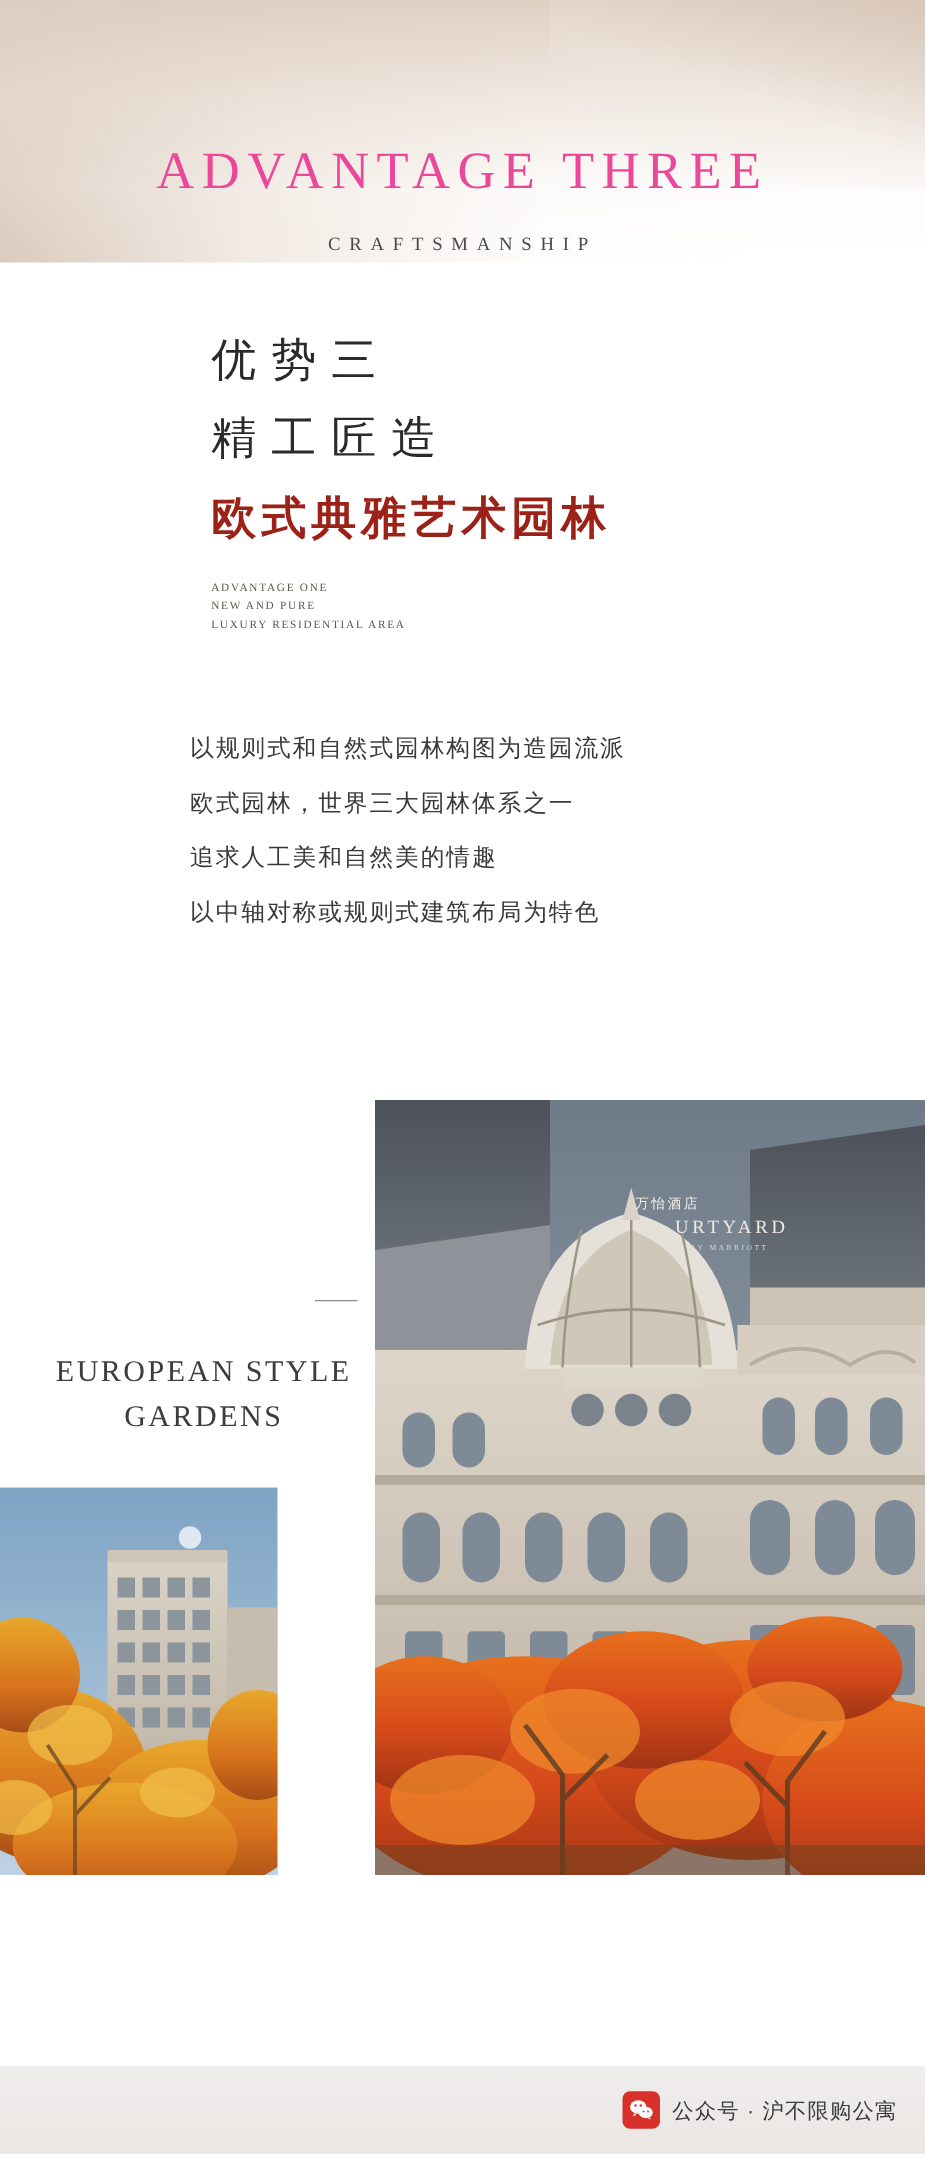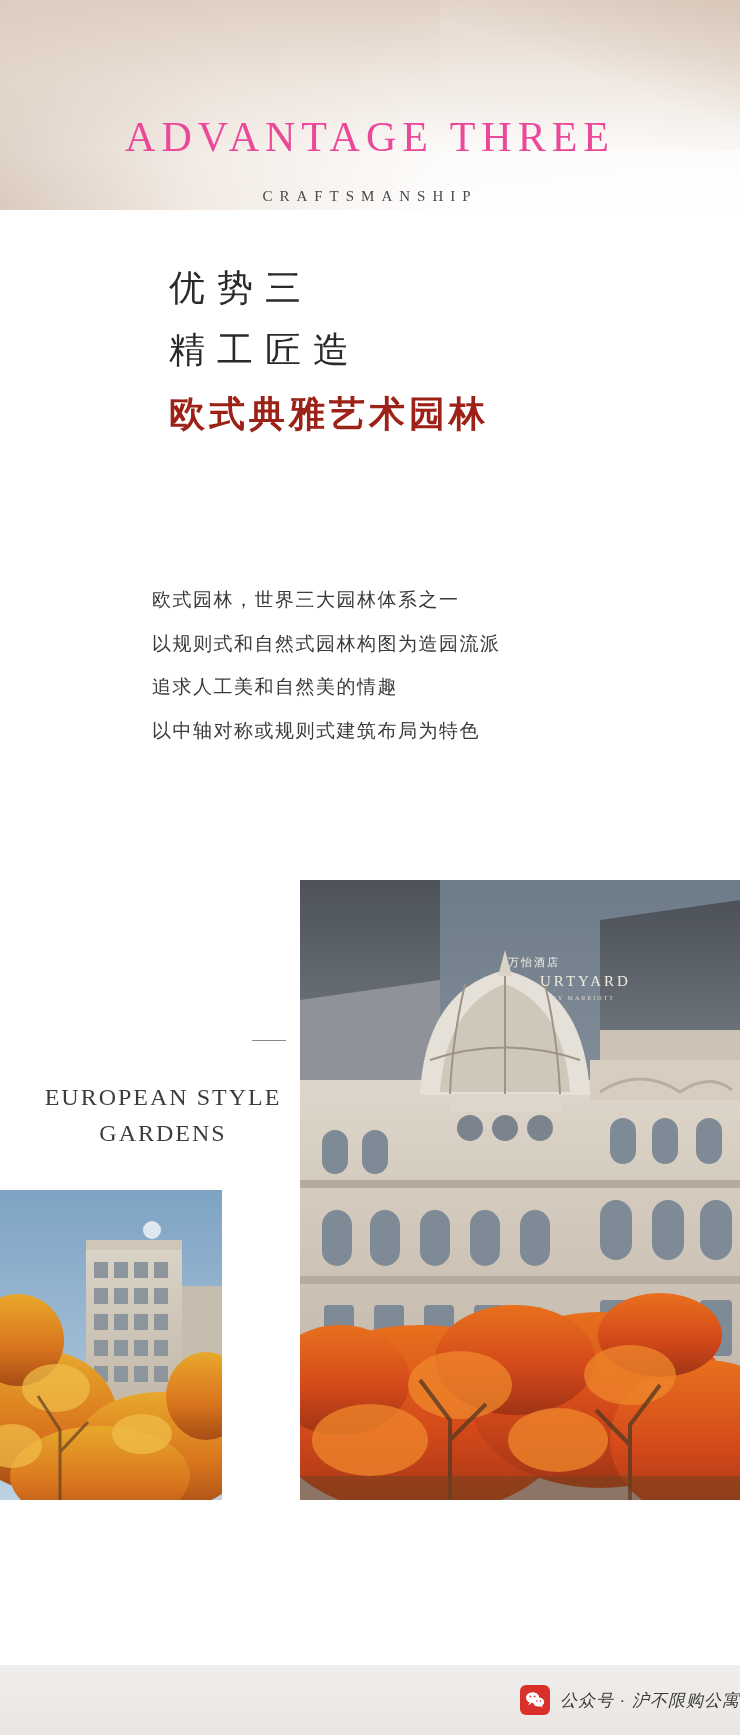--- a/index.html
+++ b/index.html
@@ -157,27 +157,27 @@
     font-size: 24px;
     letter-spacing: 2px;
     color: #3d3d3d;
     line-height: 1.5;
     text-align: center;
   }
 
   
   .footer {
     position: absolute;
-    left: 0; right: 0; bottom: 0;
+    left: 0; right: 0; bottom: 12px;
     height: 70px;
     background: linear-gradient(180deg, #f0eeec 0%, #e9e6e3 100%);
     display: flex;
     align-items: center;
     justify-content: flex-end;
-    font-style: italic;
+    padding-right: 22px;
   }
   .wechat-badge {
     width: 30px; height: 30px;
     border-radius: 6px;
     background: #d9302c;
     display: flex;
     align-items: center;
     justify-content: center;
     margin-right: 10px;
   }
@@ -198,25 +198,30 @@
 
   <div class="hdr">
     <div class="hdr-en">ADVANTAGE THREE</div>
     <div class="hdr-sub">CRAFTSMANSHIP</div>
   </div>
 
   <div class="cn-block">
     <div class="cn-1">优势三</div>
     <div class="cn-2">精工匠造</div>
     <div class="cn-3">欧式典雅艺术园林</div>
+    <div class="tiny-en">
+      <div>ADVANTAGE ONE</div>
+      <div>NEW AND PURE</div>
+      <div>LUXURY RESIDENTIAL AREA</div>
+    </div>
   </div>
 
   <div class="body-copy">
+    <p>以规则式和自然式园林构图为造园流派</p>
     <p>欧式园林，世界三大园林体系之一</p>
-    <p>以规则式和自然式园林构图为造园流派</p>
     <p>追求人工美和自然美的情趣</p>
     <p>以中轴对称或规则式建筑布局为特色</p>
   </div>
 
   <div class="caption-wrap">
     <span class="cap-rule"></span>
     <div class="cap-line">EUROPEAN STYLE</div>
     <div class="cap-line">GARDENS</div>
   </div>
 

